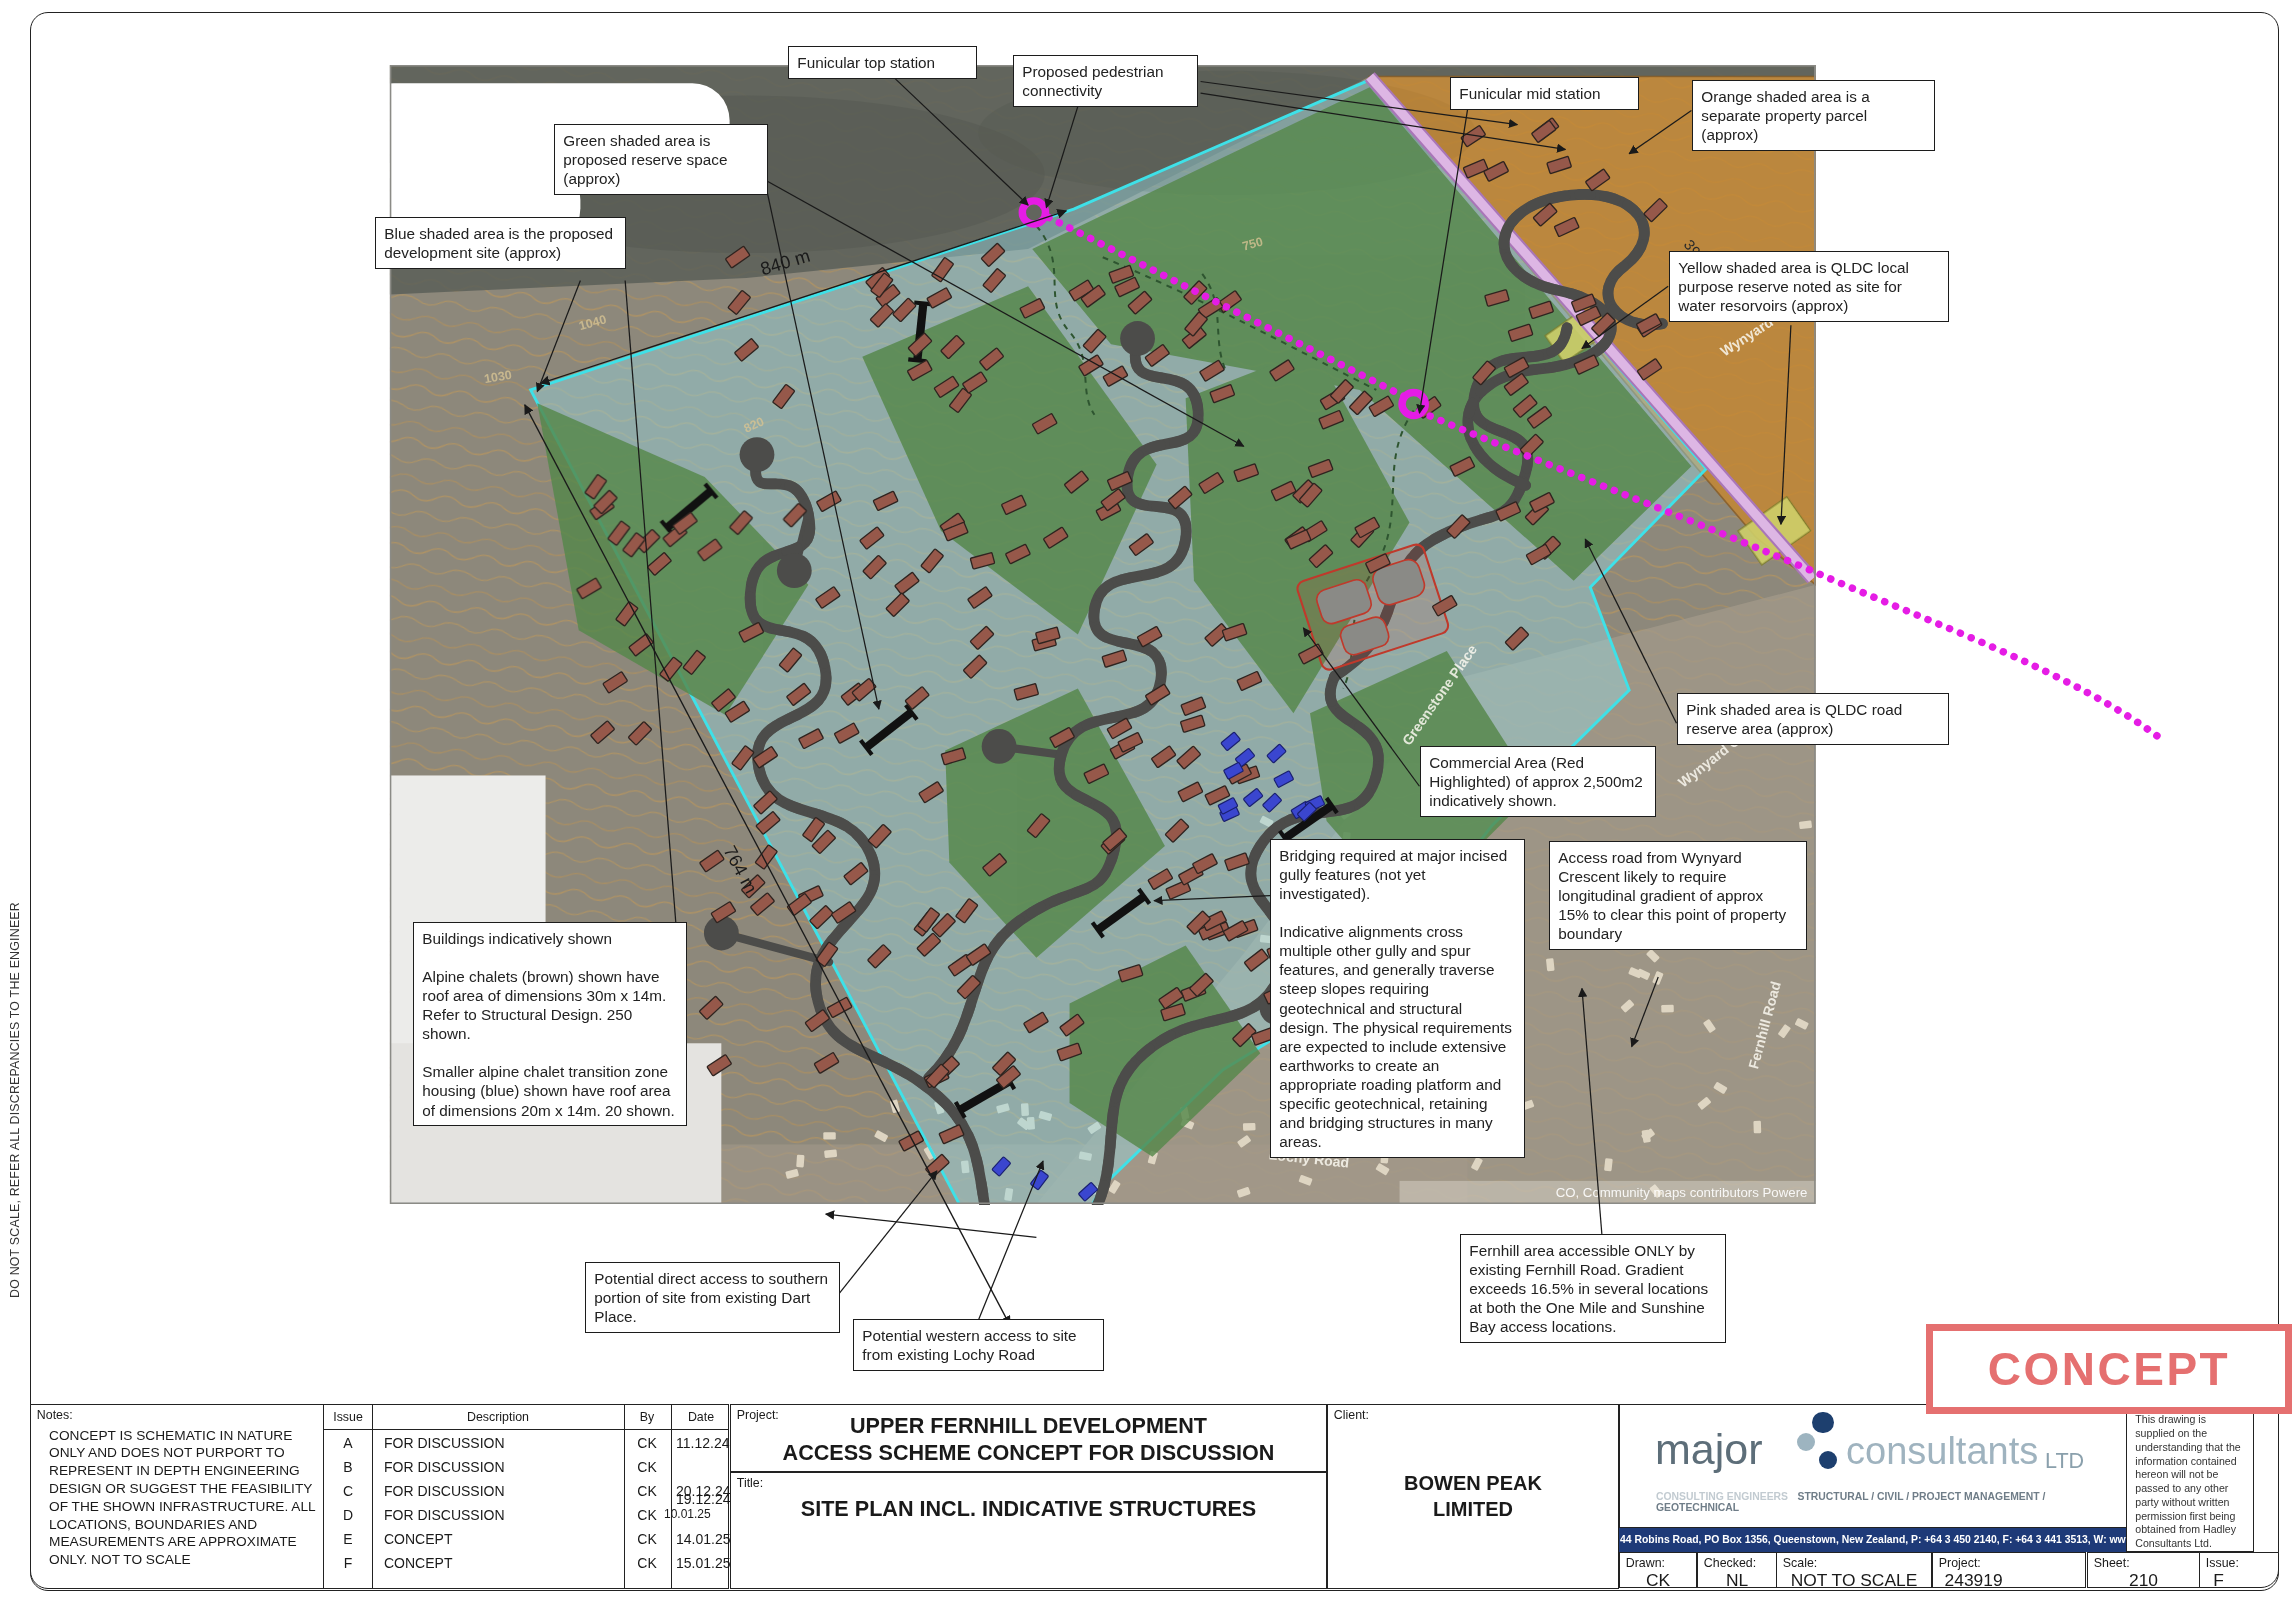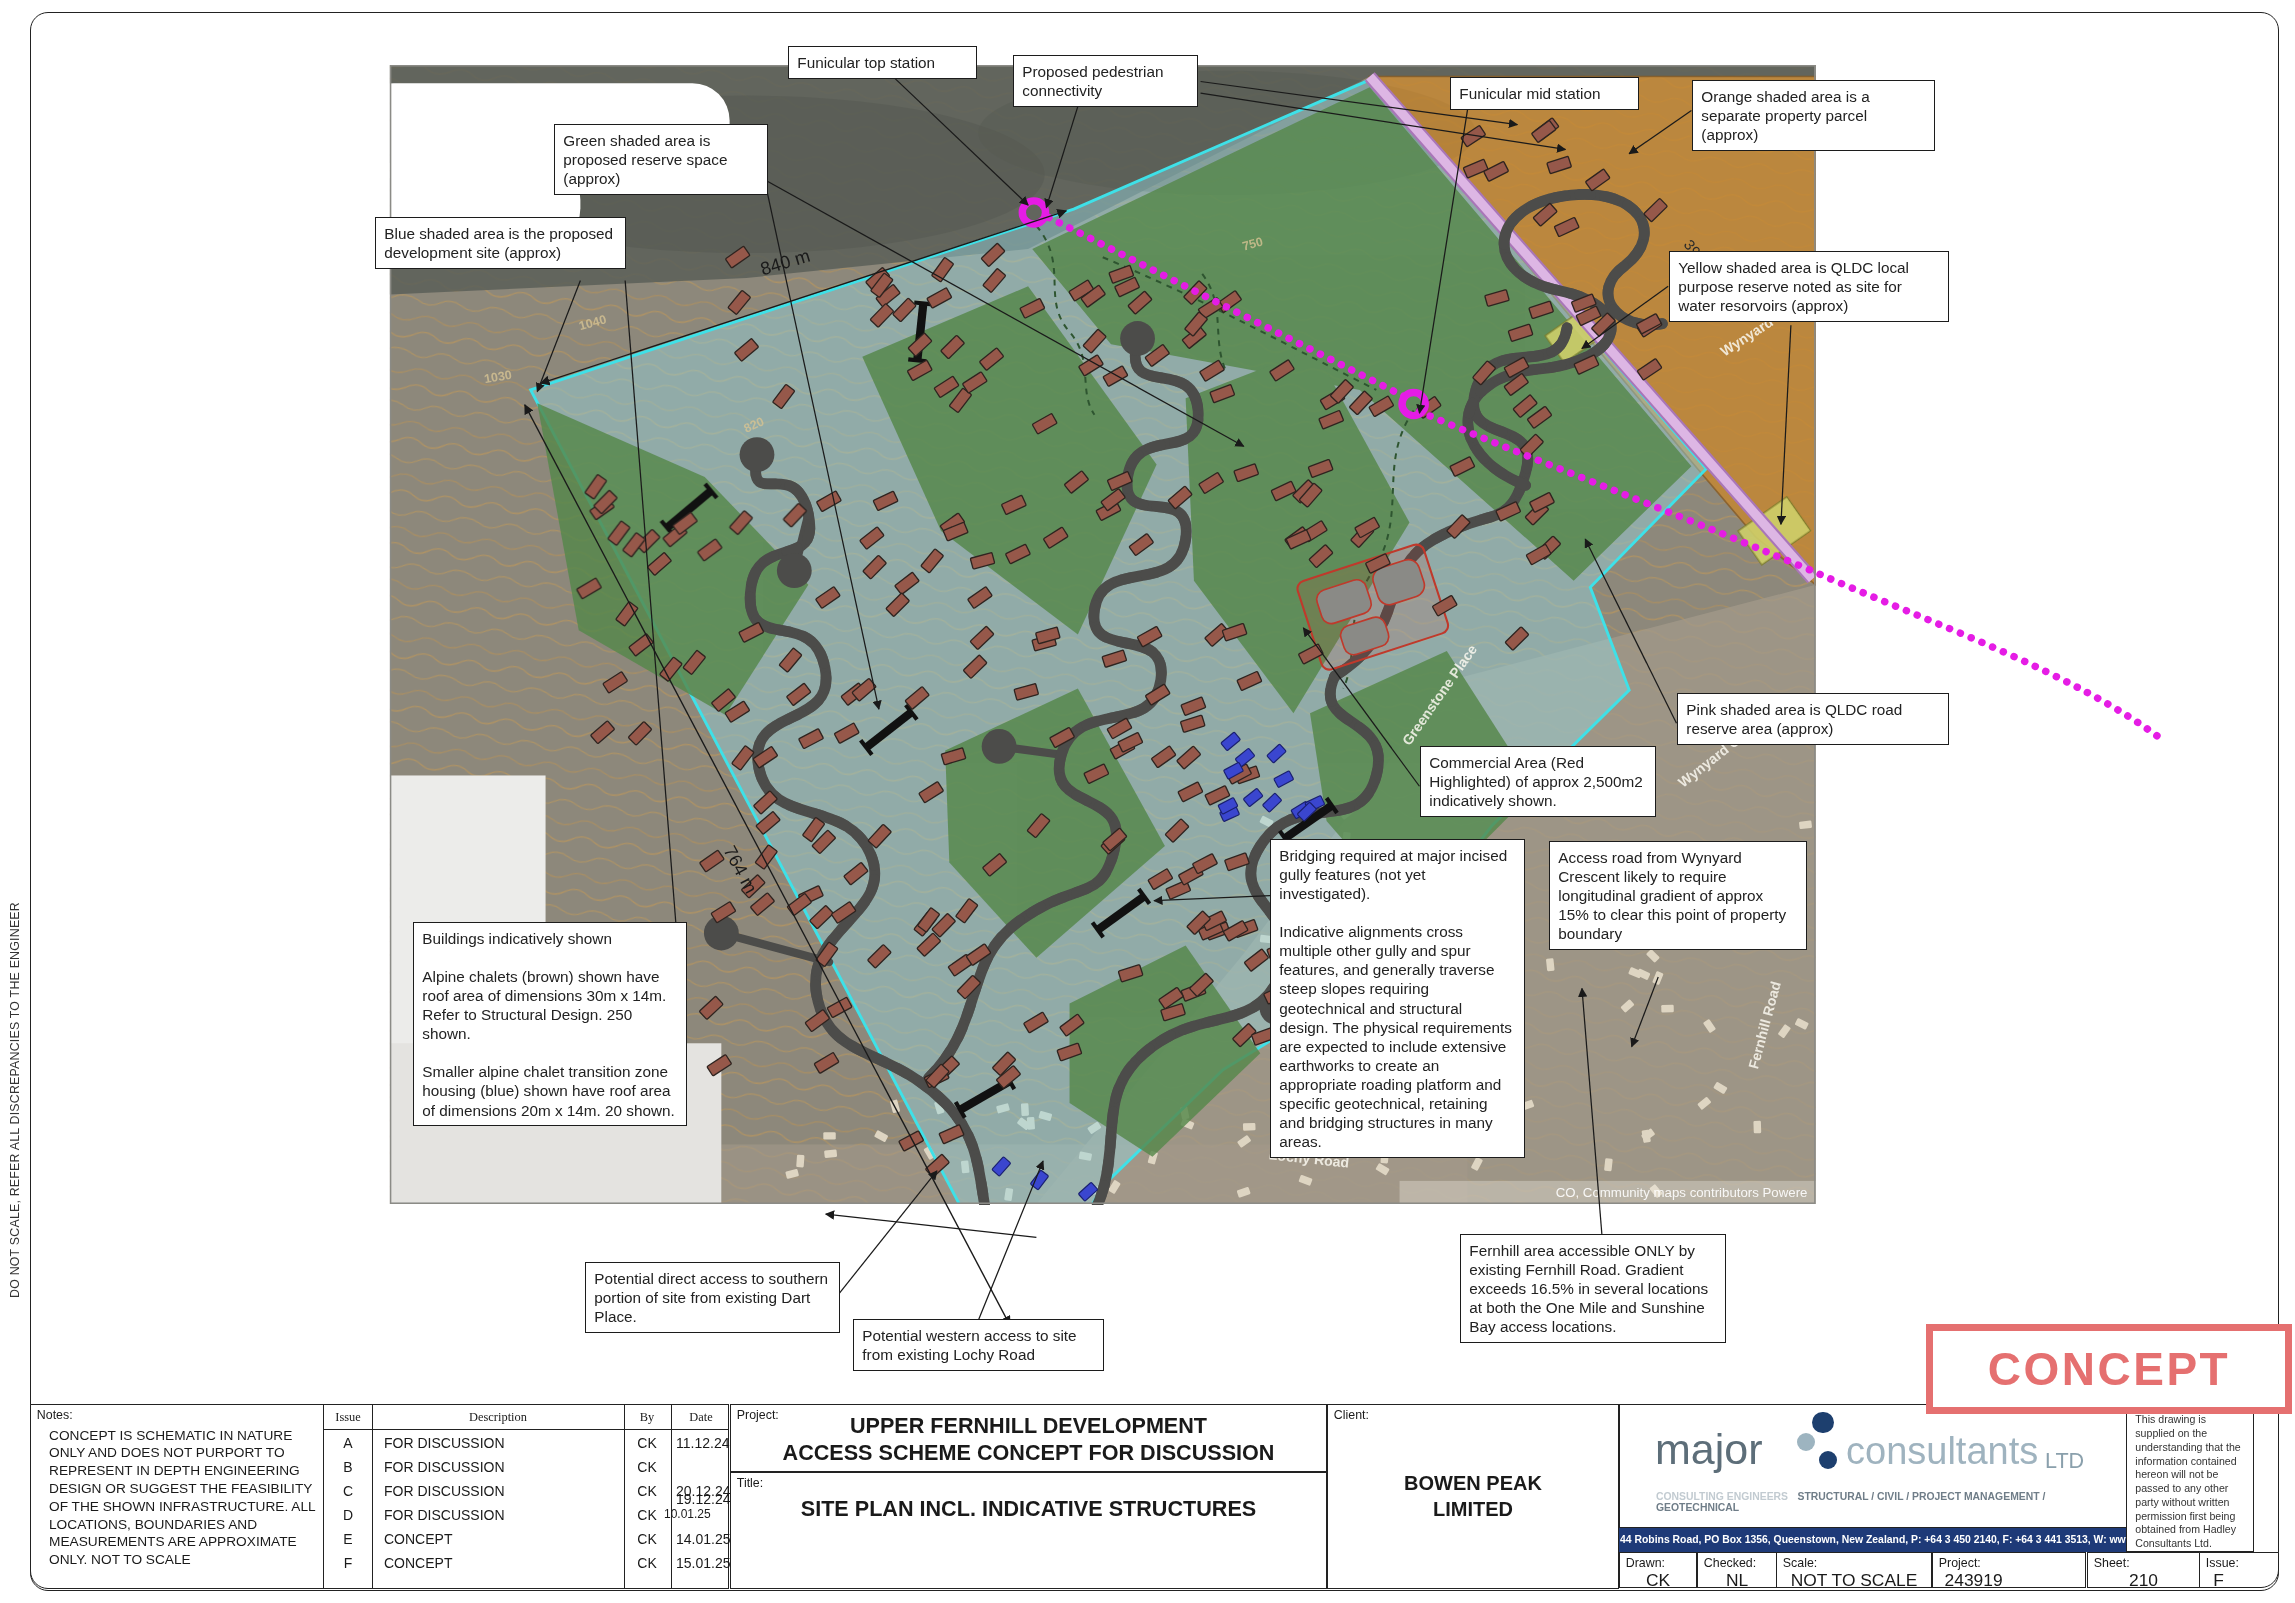--- a/index.html
+++ b/index.html
@@ -612,21 +612,21 @@
   <div class="stamp">
       <span>CONCEPT</span>
     </div>
 
   <div class="tb" style="left:30px;top:1404px;width:294px;height:185px;border-bottom-left-radius:18px;">
     <div class="celllab">Notes:</div>
     <div style="position:absolute;left:18px;top:21.6px;right:6.6px;font-size:13.7px;line-height:1.3;">CONCEPT IS SCHEMATIC IN NATURE ONLY AND DOES NOT PURPORT TO REPRESENT IN DEPTH ENGINEERING DESIGN OR SUGGEST THE FEASIBILITY OF THE SHOWN INFRASTRUCTURE. ALL LOCATIONS, BOUNDARIES AND MEASUREMENTS ARE APPROXIMATE ONLY. NOT TO SCALE</div>
   </div>
 
   <div class="tb" style="left:323px;top:1404px;width:406px;height:185px;">
-    <div style="position:absolute;left:0;top:0;width:100%;height:25px;border-bottom:0.8px solid #222;box-sizing:border-box;font-family:Liberation Serif, serif;">
+    <div style="position:absolute;left:0;top:0;width:100%;height:25px;border-bottom:0.8px solid #222;box-sizing:border-box;">
       <span style="position:absolute;left:0;width:48px;text-align:center;top:5px;font-size:12.4px;">Issue</span>
       <span style="position:absolute;left:48px;width:252px;text-align:center;top:5px;font-size:12.4px;">Description</span>
       <span style="position:absolute;left:300px;width:46px;text-align:center;top:5px;font-size:12.4px;">By</span>
       <span style="position:absolute;left:347px;width:60px;text-align:center;top:5px;font-size:12.4px;">Date</span>
     </div>
     <div style="position:absolute;left:48px;top:0;bottom:0;border-left:0.8px solid #222;"></div>
     <div style="position:absolute;left:300px;top:0;bottom:0;border-left:0.8px solid #222;"></div>
     <div style="position:absolute;left:347px;top:0;bottom:0;border-left:0.8px solid #222;"></div>
     <div id="rev-rows">
         <div>

